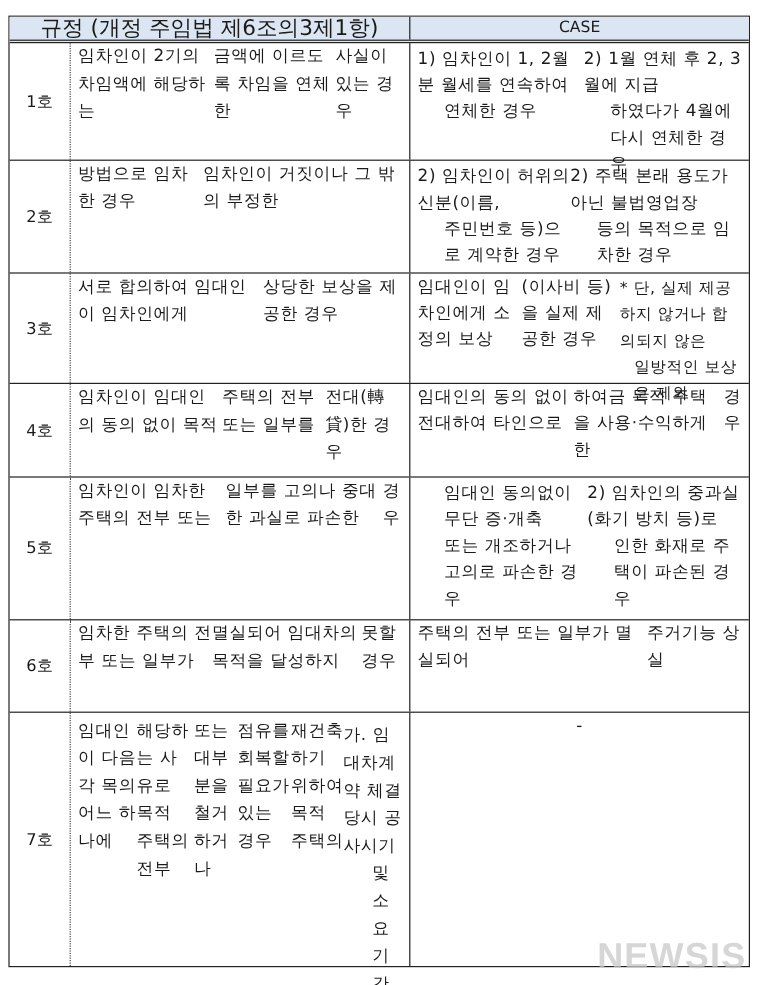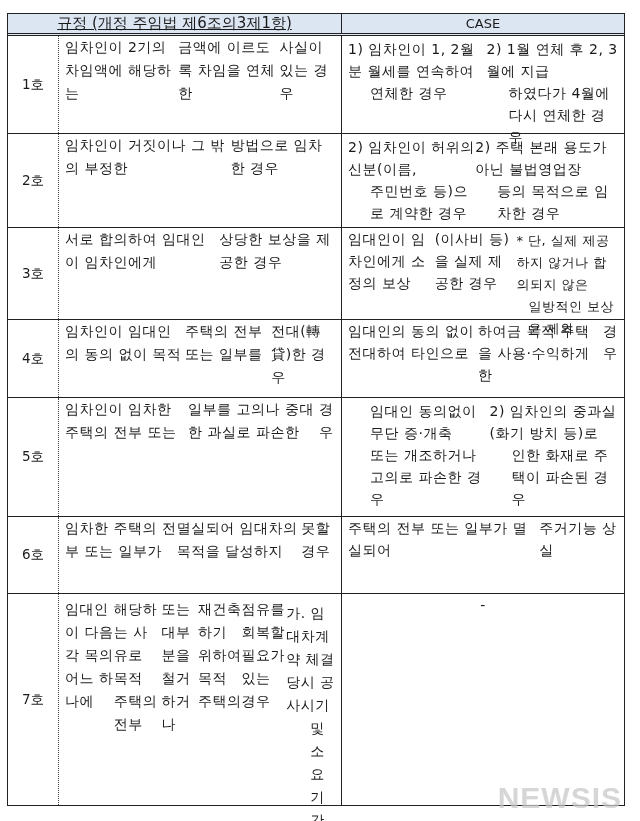--- a/index.html
+++ b/index.html
@@ -2,21 +2,21 @@
 <html><head>
 <meta charset="utf-8">
 <style>
   html, body { margin: 0; padding: 0; background: #ffffff; }
   body { width: 640px; height: 821px; position: relative; overflow: hidden;
          font-family: "DejaVu Sans", "Liberation Sans", sans-serif; color: #1a1a1a; }
   .table { position: absolute; left: 7px; top: 13px; width: 618px;
            border: 1.5px solid #222; box-sizing: border-box; border-bottom: 1.5px solid #222; }
   .hdr { display: flex; height: 19px; background: #dce6f2; border-bottom: 3px double #222; }
   .hdr .c1 { width: 333px; border-right: 1px solid #222; text-align: center;
-             font-size: 15px; line-height: 19px; text-decoration: underline; }
+             font-size: 18px; line-height: 19px; }
   .hdr .c2 { flex: 1; text-align: center; font-size: 13px; line-height: 19px; }
   .row { display: flex; border-bottom: 1px solid #222; box-sizing: border-box; }
   .row:last-child { border-bottom: none; }
   .num { width: 50px; display: flex; align-items: center; justify-content: center;
          font-size: 13.5px; border-right: 1px dotted #444; }
   .rule { width: 283px; border-right: 1px solid #222; box-sizing: border-box;
           padding: 0 6px 0 6px; display: flex; flex-direction: row; justify-content: center;
           font-size: 14px; line-height: 23px; letter-spacing: 0.5px; }
   .case { flex: 1; padding: 0 6px; display: flex; flex-direction: row; justify-content: center;
           font-size: 14px; line-height: 22px; letter-spacing: 0.5px; }
@@ -55,22 +55,22 @@
       <div class="item">
         <span>2) 1월 연체 후 2, 3월에 지급</span>
         <span class="ind">하였다가 4월에 다시 연체한 경우</span>
       </div>
     </div>
   </div>
 
   <div class="row" style="height:94px">
     <div class="num">2호</div>
     <div class="rule">
+      <div>방법으로 임차한 경우</div>
       <div>임차인이 거짓이나 그 밖의 부정한</div>
-      <div>방법으로 임차한 경우</div>
     </div>
     <div class="case">
       <div class="item">
         <span>2) 임차인이 허위의 신분(이름,</span>
         <span class="ind">주민번호 등)으로 계약한 경우</span>
       </div>
       <div class="item">
         <span>2) 주택 본래 용도가 아닌 불법영업장</span>
         <span class="ind">등의 목적으로 임차한 경우</span>
       </div>
@@ -138,22 +138,22 @@
       <div>주거기능 상실</div>
     </div>
   </div>
 
   <div class="row" style="height:211px">
     <div class="num">7호</div>
     <div class="rule" style="justify-content:flex-start; padding-top:4px;">
       <div>임대인이 다음 각 목의 어느 하나에</div>
       <div>해당하는 사유로 목적 주택의 전부</div>
       <div>또는 대부분을 철거하거나</div>
+      <div>점유를 회복할 필요가 있는 경우</div>
       <div>재건축하기 위하여 목적 주택의</div>
-      <div>점유를 회복할 필요가 있는 경우</div>
       <div class="sub">
         <span>가. 임대차계약 체결 당시 공사시기</span>
         <span class="ind">및 소요기간 등을 포함한 철거</span>
         <span class="ind">또는 재건축 계획을 임차인에게</span>
       </div>
     </div>
     <div class="case">
       <div class="dash">-</div>
     </div>
   </div>

